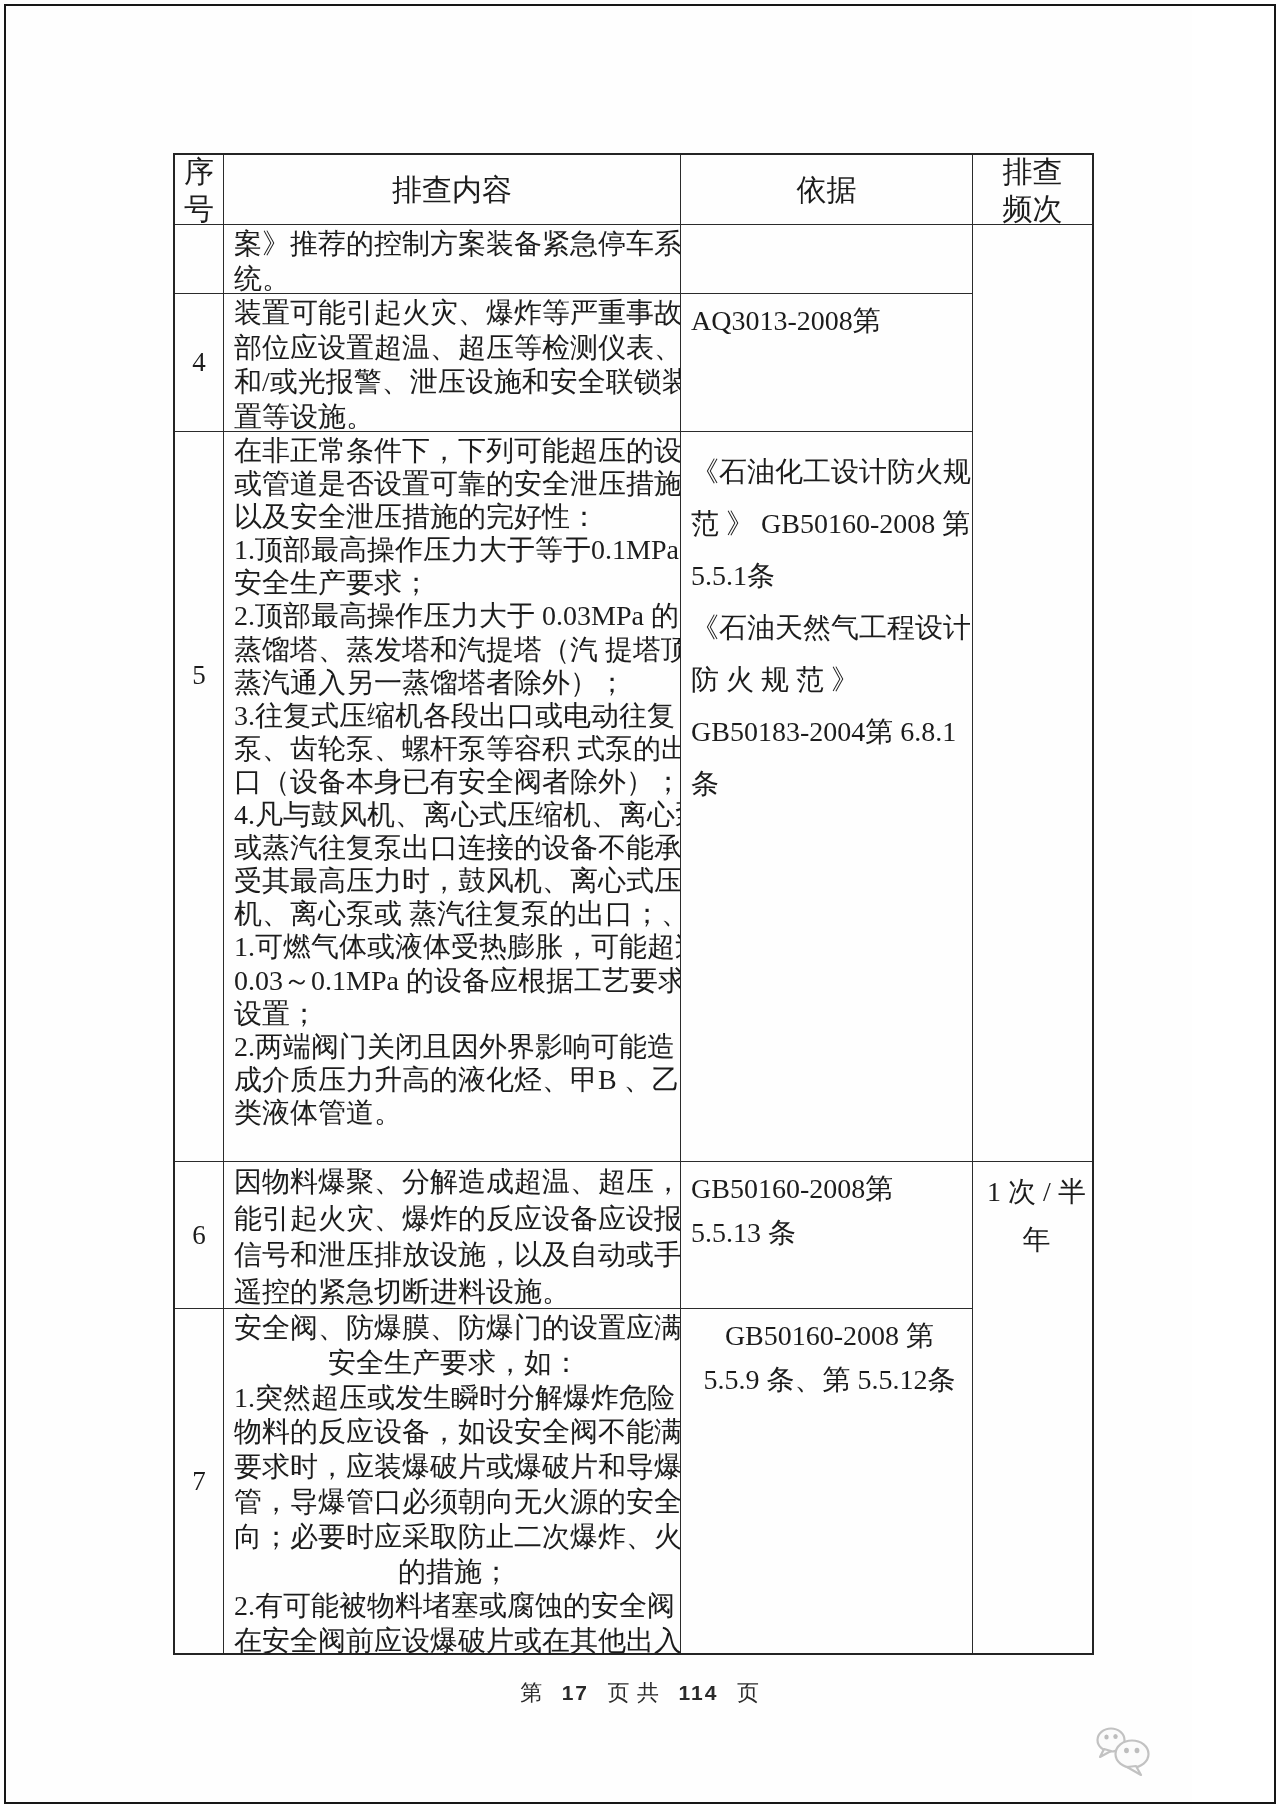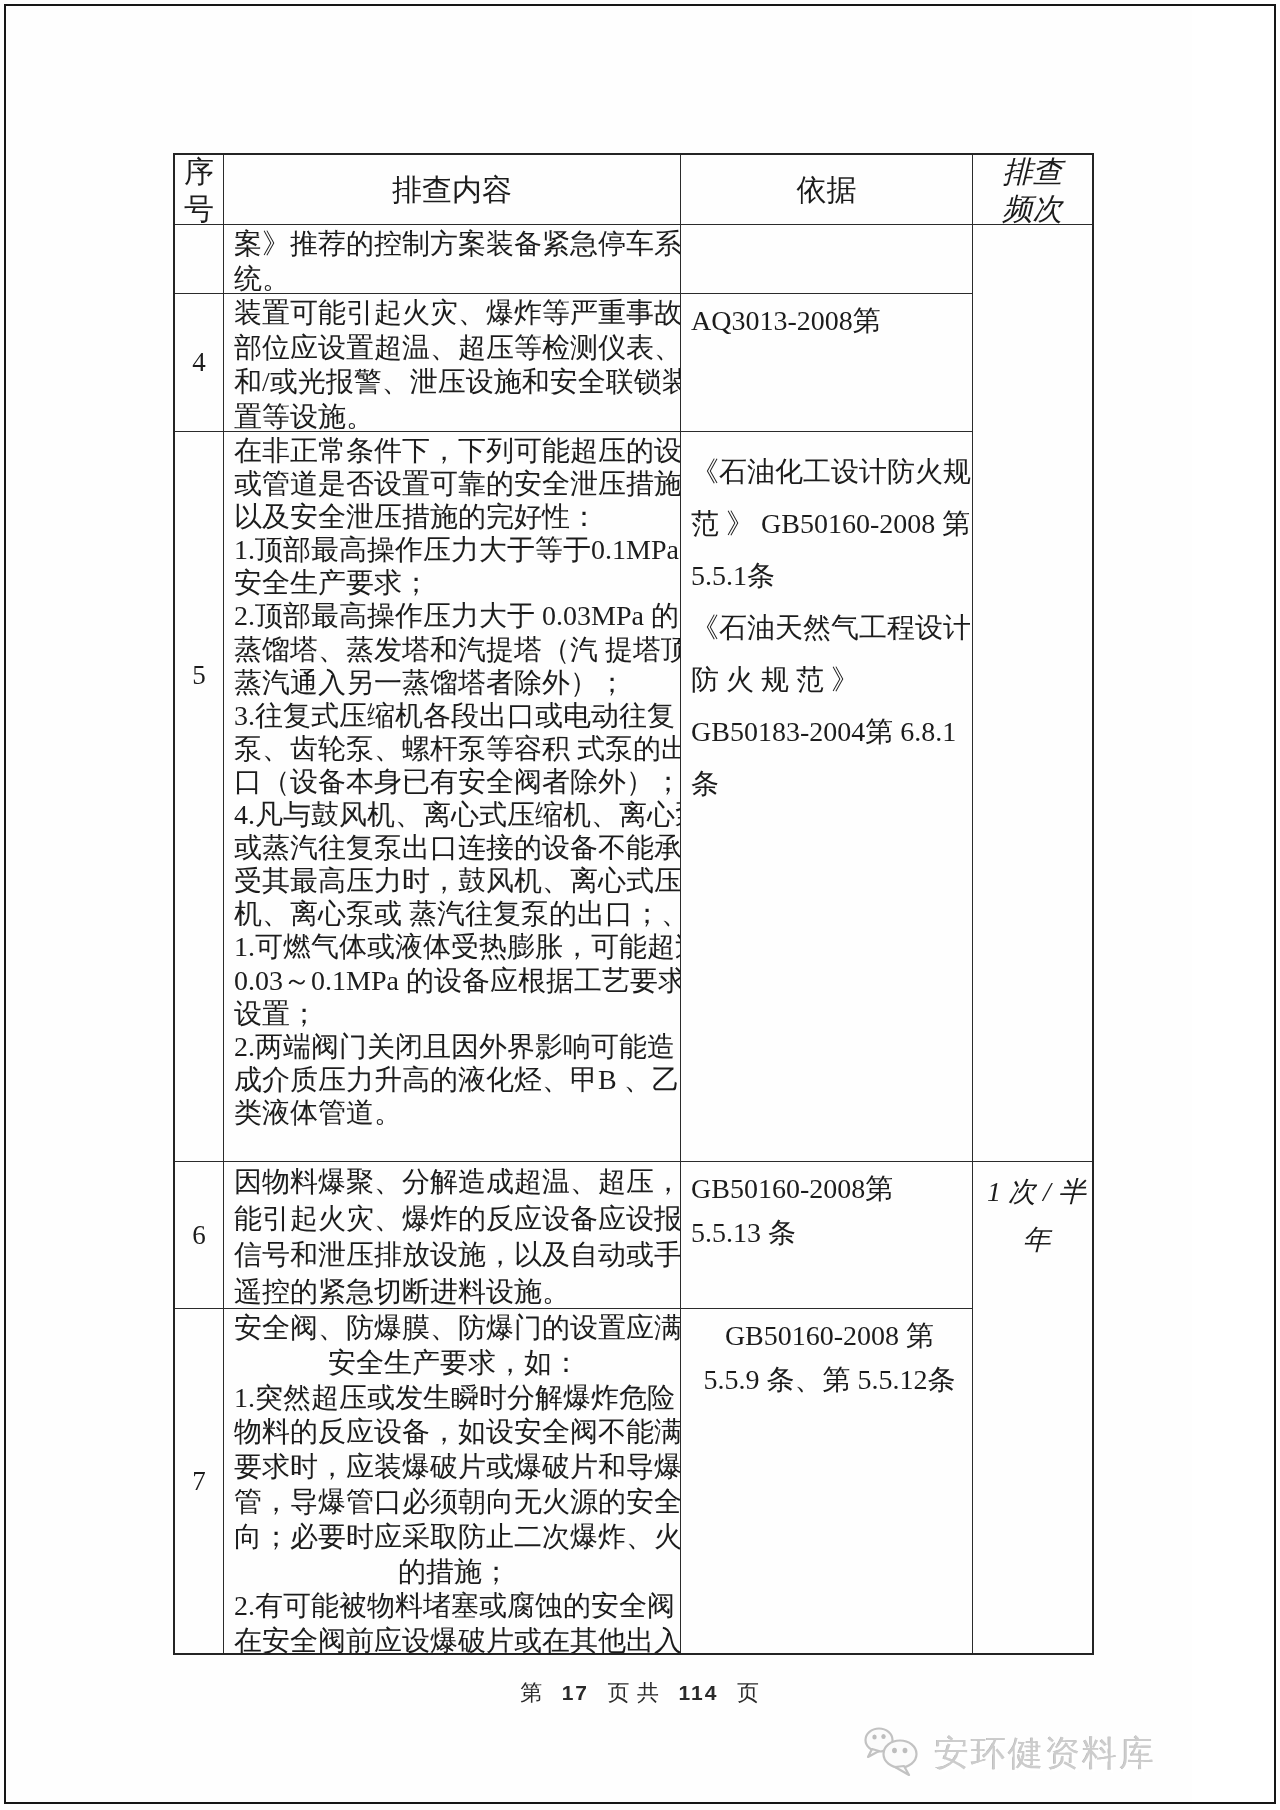--- a/index.html
+++ b/index.html
@@ -7,21 +7,21 @@
               font-family:"Liberation Serif","DejaVu Serif",serif; color:#1c1c1c; }
   .page { position:relative; width:1192px; height:1810px; background:#fefefe; }
   .page-border { position:absolute; left:4px; top:4px; width:1272px; height:1800px;
                  border:2px solid #161616; pointer-events:none; }
 
   .checklist-table { position:absolute; left:173px; top:153px; width:921px; height:1502px;
                      border:2px solid #242424; display:grid;
                      grid-template-columns:49px 457px 292px 1fr;
                      grid-template-rows:70px 69px 138px 730px 147px 1fr; }
   .cell { border-right:1.5px solid #2b2b2b; border-bottom:1.5px solid #2b2b2b; overflow:hidden; }
-  .no-br { border-right:none;font-style:italic; }
+  .no-br { border-right:none; }
   .no-bb { border-bottom:none;text-align:center; }
 
   .hcell { display:flex; align-items:center; justify-content:center; text-align:center;
            font-size:30px; line-height:37px; padding:2px 6px; }
   .ncell { display:flex; align-items:center; justify-content:center; font-size:27px; }
   .ncell.offset-high { align-items:flex-start; padding-top:228px; }
 
   .ccell { font-size:28px; padding:2px 6px 0 10px; }
   .ccell div { white-space:nowrap; }
   .lh-cont div { line-height:34.5px;font-family:Liberation Serif, serif; }
@@ -170,15 +170,14 @@
           <path d="M42 40 L47 49 L33 41 Z" stroke-linejoin="round"></path>
         </g>
         <g fill="#bdbdbd" stroke="none">
           <ellipse cx="12.5" cy="11" rx="2.2" ry="2.6"></ellipse>
           <ellipse cx="21.5" cy="10.5" rx="2.2" ry="2.6"></ellipse>
           <ellipse cx="32.5" cy="24.5" rx="2.4" ry="2.8"></ellipse>
           <ellipse cx="43" cy="24.5" rx="2.4" ry="2.8"></ellipse>
         </g>
       </svg>
     </span>
-    <span class="watermark-text">安环健资料库</span>
   </div>
 </div>
 
 </body></html>

